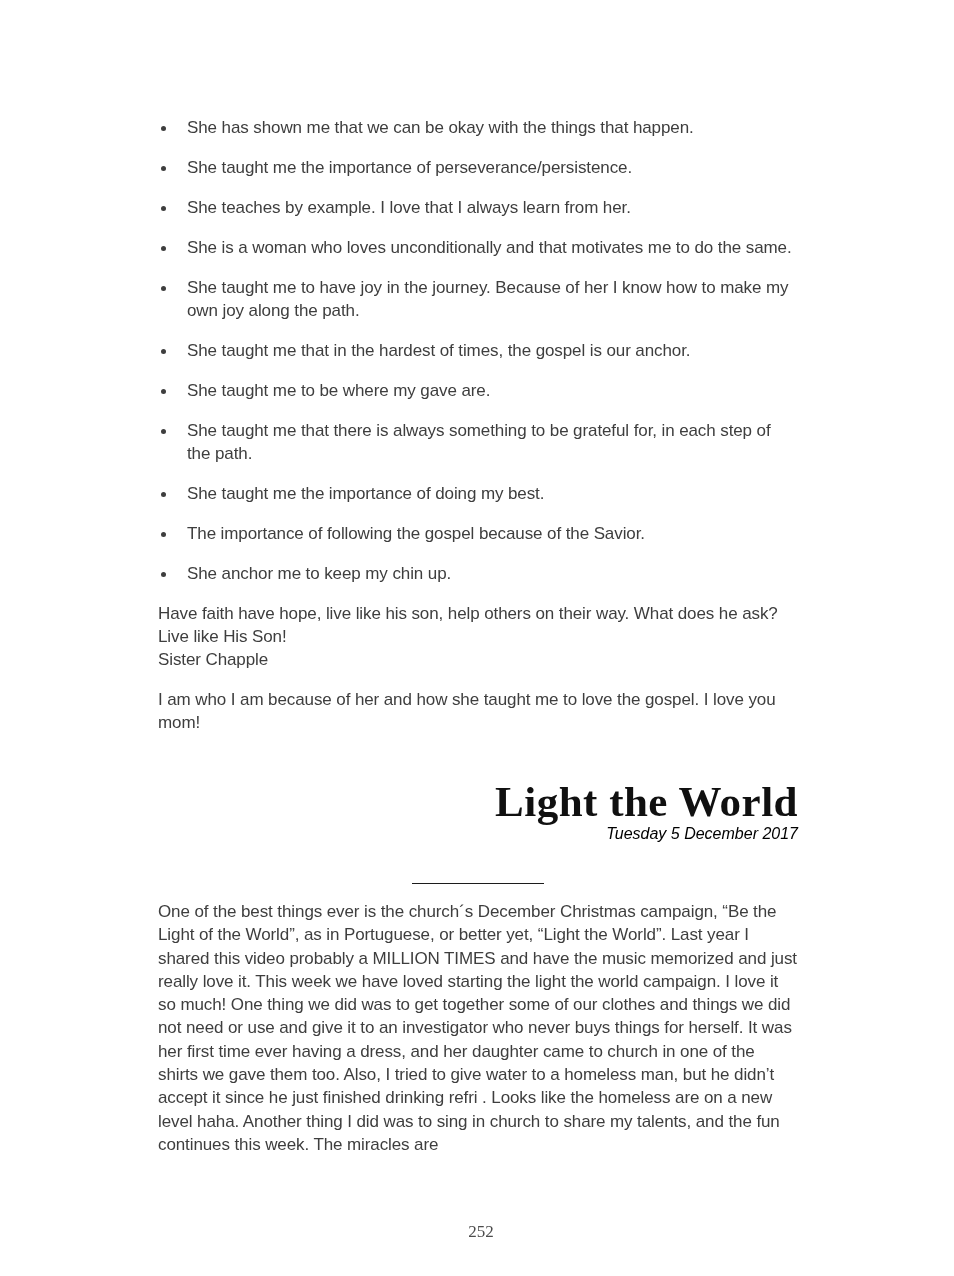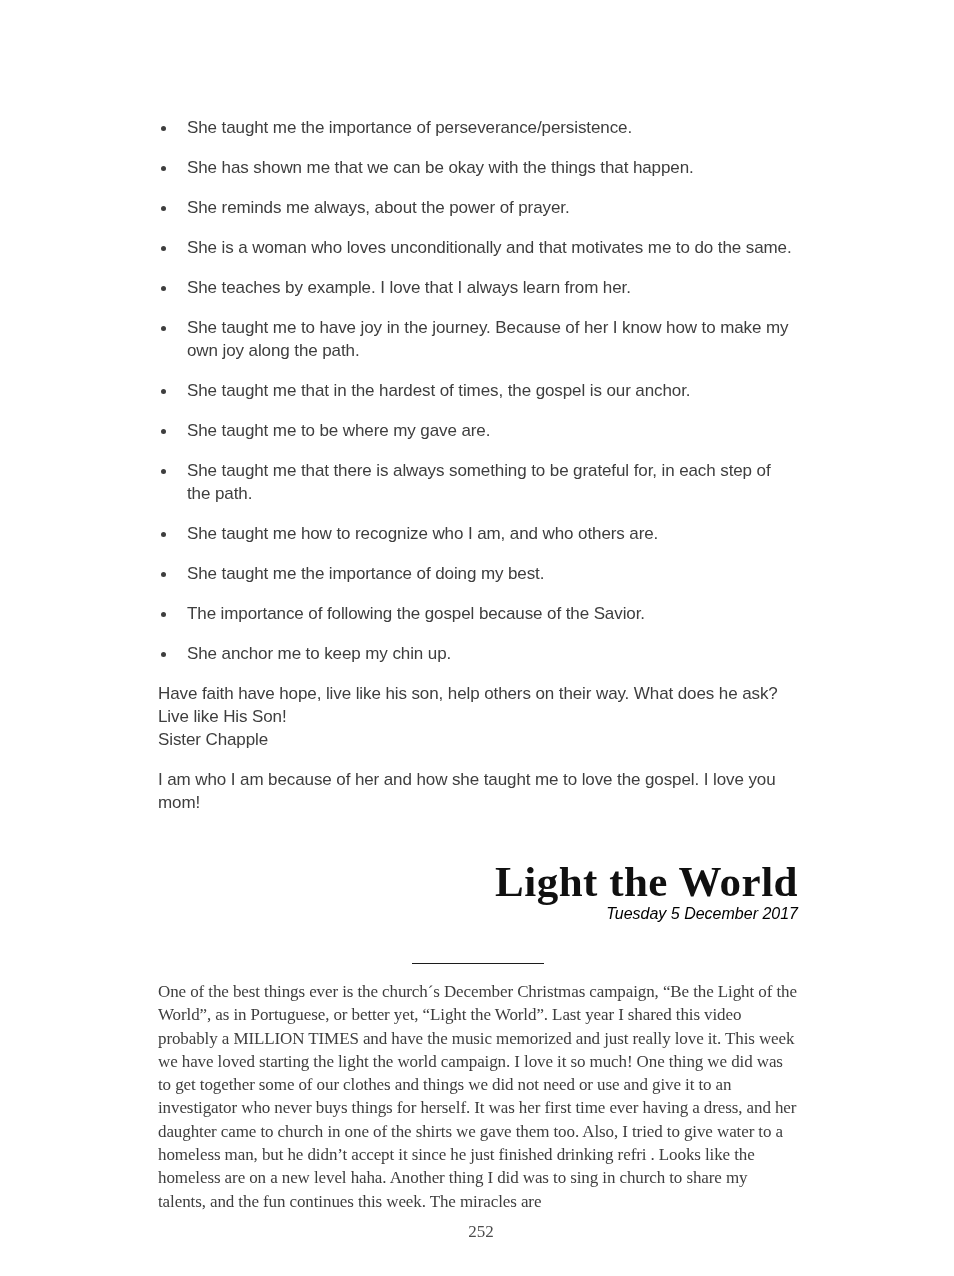--- a/index.html
+++ b/index.html
@@ -73,50 +73,47 @@
     width: 132px;
     border: 0;
     border-top: 1.5px solid #1c1c1c;
     margin: 40px auto 0 auto;
   }
   .entry-body {
     font-size: 17px;
     line-height: 23.3px;
     margin-top: 16px;
     letter-spacing: -0.1px;
-    font-family: Liberation Serif, serif;
   }
   .page-footer {
     position: absolute;
     left: 8px;
     right: 0;
     bottom: 34px;
     text-align: center;
     font-family: "Liberation Serif", serif;
     font-size: 17px;
     color: #4c4c4c;
   }
 </style>
 </head>
 <body>
 
 <div class="page">
   <div class="content">
 
     <ul class="bullet-list">
+      <li>She has shown me that we can be okay with the things that happen.</li>
       <li>She taught me the importance of perseverance/persistence.</li>
-      <li>She has shown me that we can be okay with the things that happen.</li>
-      <li>She reminds me always, about the power of prayer.</li>
+      <li>She teaches by example. I love that I always learn from her.</li>
       <li>She is a woman who loves unconditionally and that motivates me to do the same.</li>
-      <li>She teaches by example. I love that I always learn from her.</li>
       <li>She taught me to have joy in the journey. Because of her I know how to make my own joy along the path.</li>
       <li>She taught me that in the hardest of times, the gospel is our anchor.</li>
       <li>She taught me to be where my gave are.</li>
       <li>She taught me that there is always something to be grateful for, in each step of the path.</li>
-      <li>She taught me how to recognize who I am, and who others are.</li>
       <li>She taught me the importance of doing my best.</li>
       <li>The importance of following the gospel because of the Savior.</li>
       <li>She anchor me to keep my chin up.</li>
     </ul>
 
     <p class="para"><span>Have faith have hope, live like his son, help others on their way. What does he ask? Live like His Son!</span><br>
       <span>Sister Chapple</span></p>
 
     <p class="para">I am who I am because of her and how she taught me to love the gospel. I love you mom!</p>
 

